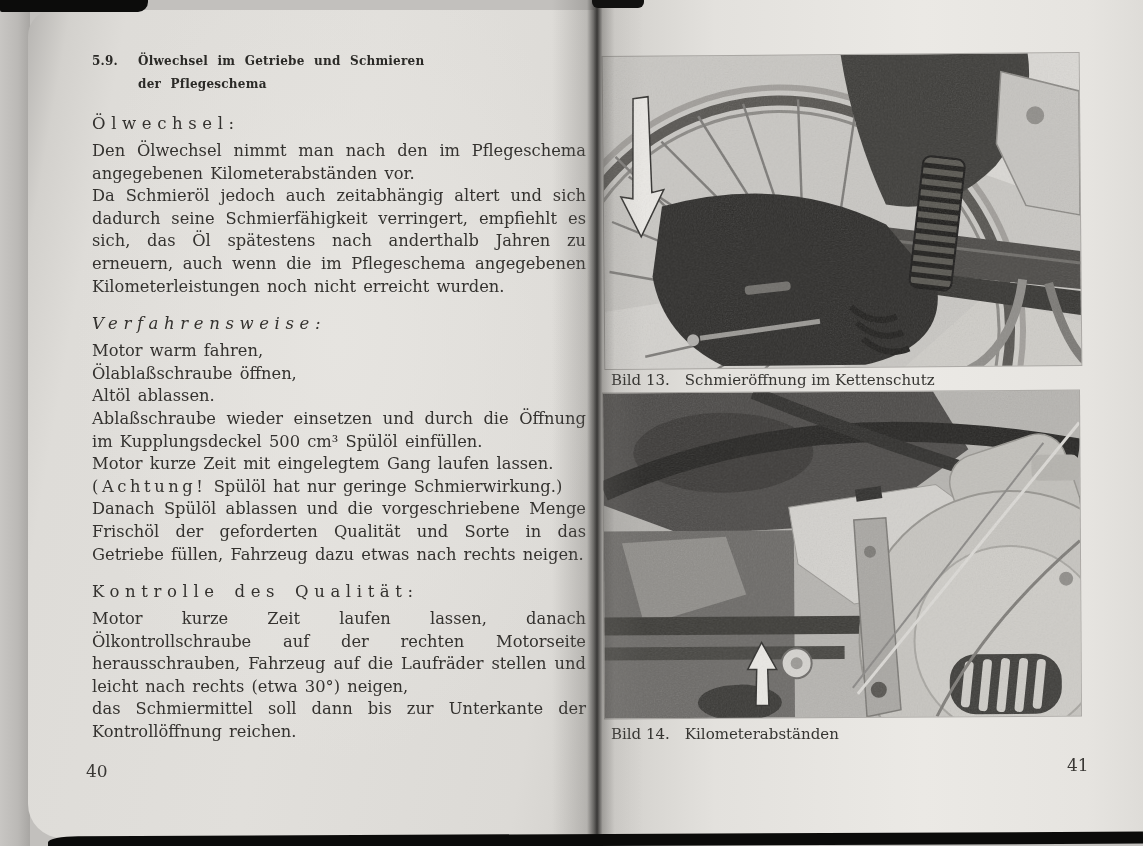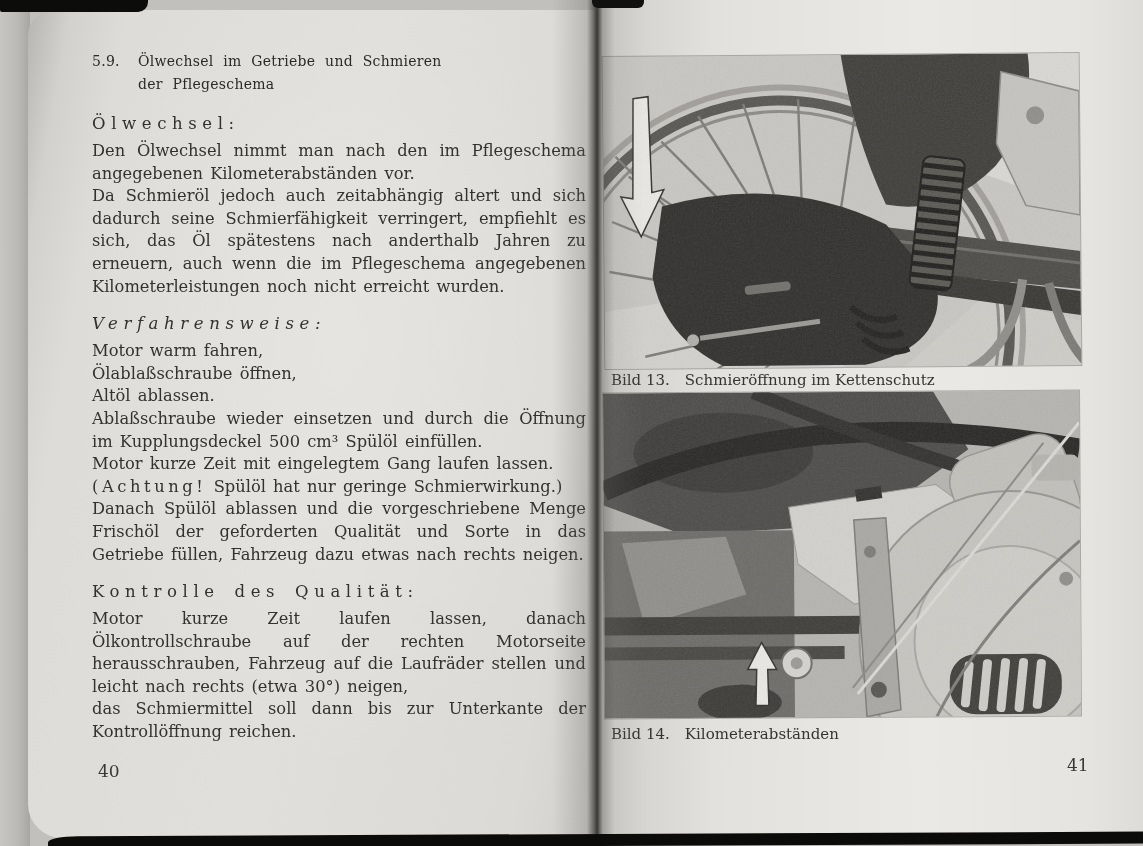--- a/index.html
+++ b/index.html
@@ -20,28 +20,28 @@
     background:
       radial-gradient(ellipse at 55% 40%, #e6e4e0 0%, rgba(230,228,224,0) 60%),
       linear-gradient(100deg,#b7b5b2 0%,#d3d1cd 6%,#dedcd8 14%,#e1dfdb 50%,#dcdad6 88%,#d2d0cc 100%);
     border-radius:26px 0 0 34px;}
   .page-right{position:absolute;left:594px;top:0;width:549px;height:840px;
     background:linear-gradient(to right,#cfcdc9 0%,#e3e1dd 22%,#ebe9e5 60%,#e6e4e0 90%,#dedcd8 100%);}
   .gutter{position:absolute;left:552px;top:0;width:92px;height:846px;pointer-events:none;
     background:linear-gradient(to right,rgba(100,98,95,0) 0%,rgba(100,98,95,0.28) 38%,rgba(52,51,49,0.72) 46%,rgba(30,29,28,0.85) 49%,rgba(90,88,85,0.40) 55%,rgba(140,138,134,0.12) 68%,rgba(0,0,0,0) 100%);}
   
   .text-col{position:absolute;left:64px;top:40px;width:494px;color:#34322f;}
-  .section-title{position:relative;padding-left:46px;font-weight:normal;font-size:14px;line-height:23px;letter-spacing:0.02em;word-spacing:5px;color:#2b2a27;}
+  .section-title{position:relative;padding-left:46px;font-weight:bold;font-size:12px;line-height:23px;letter-spacing:0.02em;word-spacing:5px;color:#2b2a27;}
   .section-num{position:absolute;left:0;top:0;}
   .subhead{font-size:16.5px;line-height:21px;letter-spacing:0.34em;word-spacing:4px;margin-top:17px;margin-bottom:6px;white-space:nowrap;color:#33312e;}
   .bodytext{font-size:16.3px;line-height:22.6px;text-align:justify;word-spacing:2px;margin:0;}
   .sect{margin-top:15px;}
   .achtung{letter-spacing:0.22em;}
   .pagenum{position:absolute;font-size:17px;color:#3a3835;}
-  .pagenum-left{left:70px;top:751px;}
+  .pagenum-left{left:58px;top:751px;}
   .pagenum-right{left:473px;top:755px;}
   
   .photo{position:absolute;left:10px;width:476px;background:#c4c2be;box-shadow:0 0 0 1px rgba(60,58,55,0.35);overflow:hidden;}
   .photo-1{top:55px;height:312px;transform:rotate(-0.5deg);}
   .photo-2{top:392px;height:325px;transform:rotate(-0.35deg);}
   .caption{position:absolute;left:17px;font-size:15px;color:#353431;white-space:nowrap;}
   .caption-1{top:371px;}
   .caption-2{top:725px;}
   .caption .cap-label{margin-right:15px;}
   svg{display:block;}

